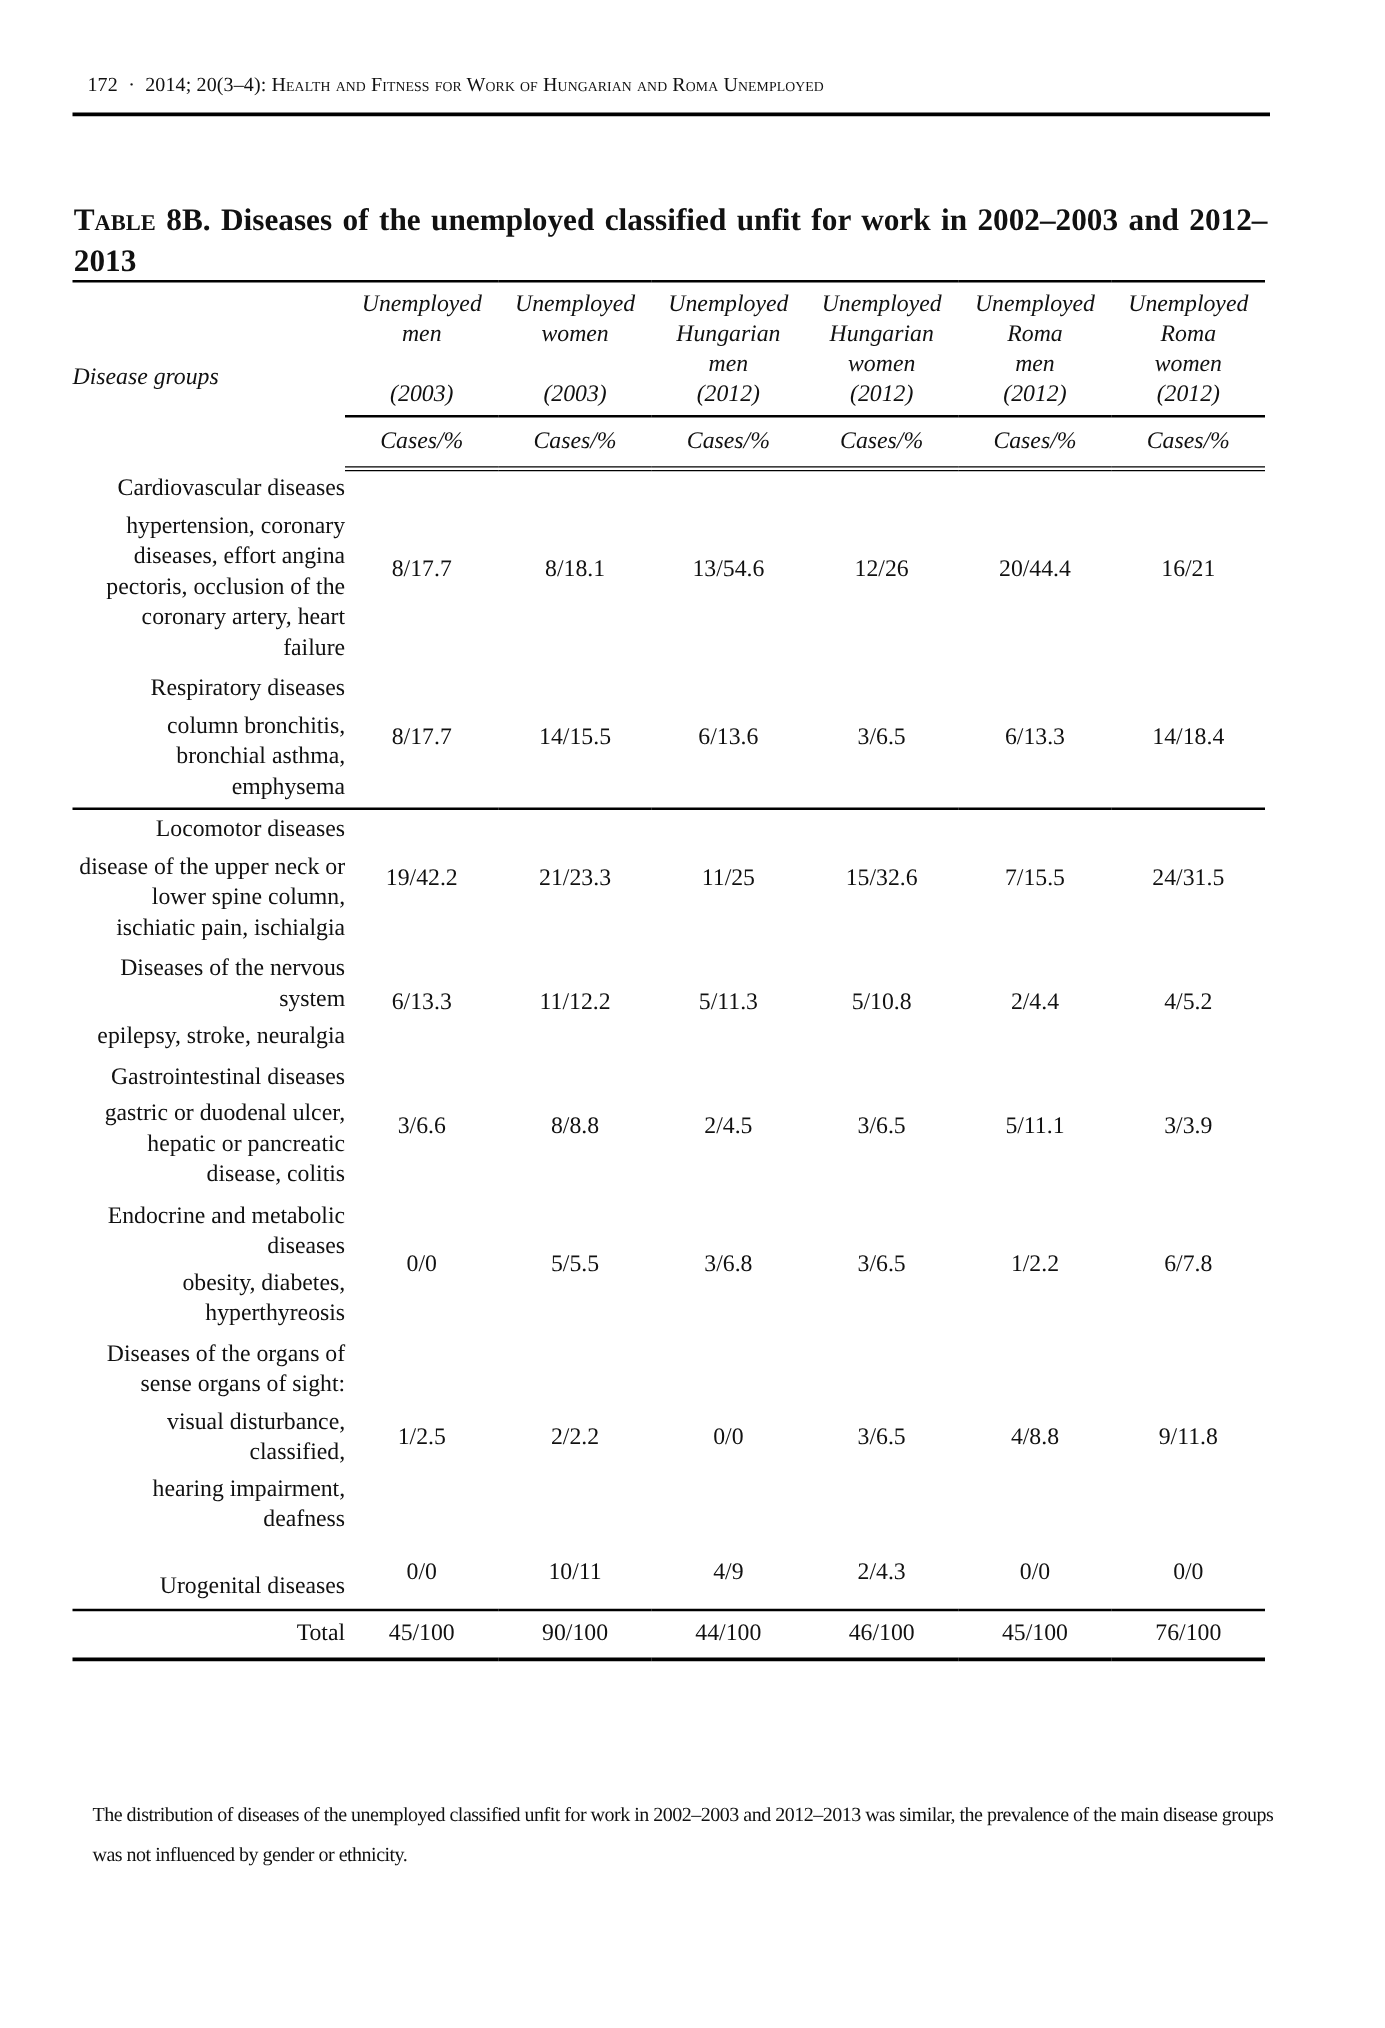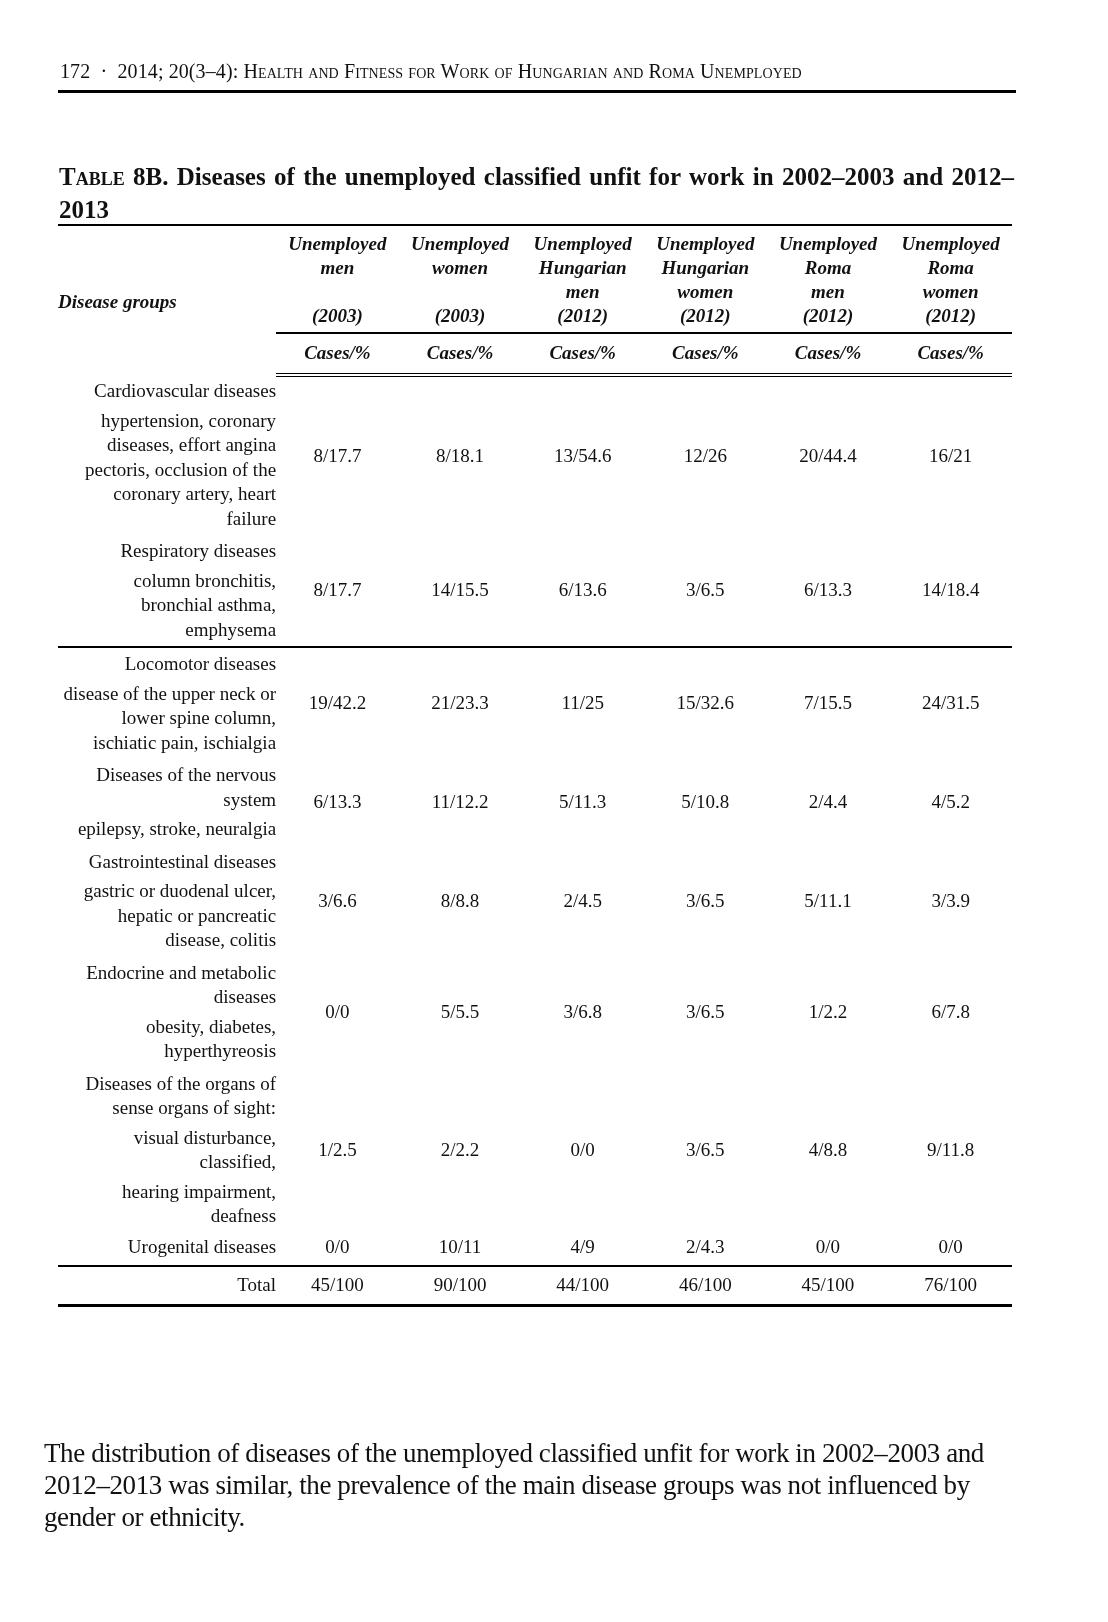--- a/index.html
+++ b/index.html
@@ -1,39 +1,39 @@
 <!DOCTYPE html>
 <html><head>
 <meta charset="utf-8">
 <style>
   html, body { margin: 0; padding: 0; background: #ffffff; }
   body { width: 1108px; height: 1622px; position: relative; font-family: "Liberation Serif", "DejaVu Serif", serif; color: #111; }
-  .running-head { position: absolute; left: 60px; top: 60px; width: 958px; font-size: 20px; letter-spacing: 0.1px; }
+  .running-head { position: absolute; left: 70px; top: 60px; width: 958px; font-size: 16px; letter-spacing: 0.1px; }
   .running-head .sc { font-variant: small-caps; }
   .head-rule { position: absolute; left: 58px; top: 90px; width: 958px; height: 0; border-top: 3px solid #000; }
   .table-title { position: absolute; left: 59px; top: 160px; width: 955px; font-size: 25px; font-weight: bold; line-height: 33px; text-align: justify; text-align-last: left; }
   .table-title .sc { font-variant: small-caps; }
 
   .table-wrap { position: absolute; left: 58px; top: 224px; width: 954px; }
   table { border-collapse: collapse; width: 954px; font-size: 19px; table-layout: fixed; }
   col.c0 { width: 218px; }
   col.cv { width: 122.6px; }
-  thead th { font-weight: bold; font-style: italic; line-height: 24px; vertical-align: bottom; padding: 6px 0 4px 0; }
+  thead th { font-weight: normal; font-style: italic; line-height: 24px; vertical-align: bottom; padding: 6px 0 4px 0; }
   thead tr.r1 th { border-top: 2px solid #000; }
   thead tr.r1 th.cg { border-bottom: 2px solid #000; }
   thead th.dg { vertical-align: middle; text-align: left; padding-right: 24px; }
   thead tr.r2 th { padding: 7px 0 8px 0; border-bottom: 4px double #000; }
   tbody td { vertical-align: middle; text-align: center; padding: 0; line-height: 24.5px; }
   tbody td.lab { text-align: right; padding: 4px 0 4px 4px; }
   tbody td.lab .grp { display: block; margin-bottom: 5px; }
   tbody td.lab .det { display: block; }
   tbody tr.sep td { border-bottom: 2px solid #000; margin-top: 12px; }
   tbody tr.uro td { border-bottom: 2px solid #000; padding-top: 2px; padding-bottom: 6px; }
   tbody tr.tot td { border-bottom: 3px solid #000; padding-top: 6px; padding-bottom: 6px; }
-  .para { position: absolute; left: 44px; top: 1437px; width: 960px; font-size: 27px; line-height: 32px; letter-spacing: -0.4px; }
+  .para { position: absolute; left: 74px; top: 1437px; width: 960px; font-size: 16px; line-height: 32px; letter-spacing: -0.4px; }
 </style>
 </head>
 <body>
 
 <div class="running-head">
   <span>172</span>
   &nbsp;<span>·</span>&nbsp;
   <span>2014; 20(3–4):</span>
   <span class="sc">Health and Fitness for Work of Hungarian and Roma Unemployed</span>
 </div>
@@ -185,21 +185,21 @@
           </td>
           <td>1/2.5</td>
           <td>2/2.2</td>
           <td>0/0</td>
           <td>3/6.5</td>
           <td>4/8.8</td>
           <td>9/11.8</td>
         </tr>
         <tr class="uro">
           <td class="lab">
-            <span class="grp" style="margin-bottom: 0px;">Urogenital diseases</span>
+            <span class="grp" style="margin-bottom: 0px; margin-top: 22px;">Urogenital diseases</span>
           </td>
           <td>0/0</td>
           <td>10/11</td>
           <td>4/9</td>
           <td>2/4.3</td>
           <td>0/0</td>
           <td>0/0</td>
         </tr>
         <tr class="tot">
           <td class="lab">Total</td>

